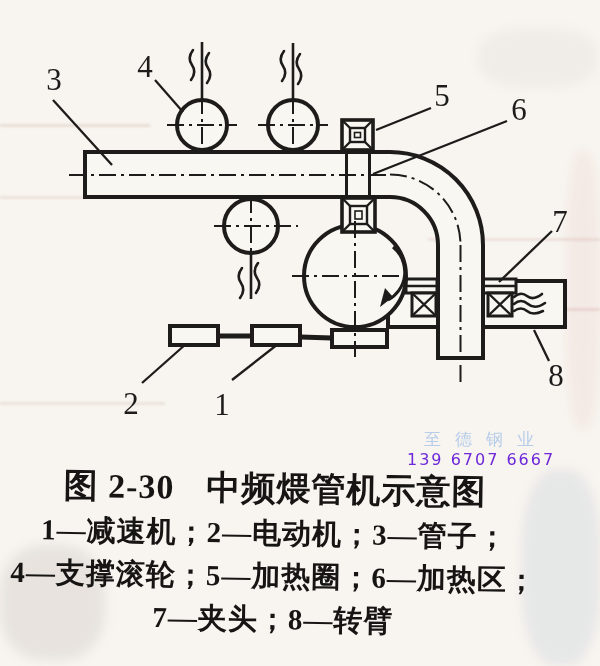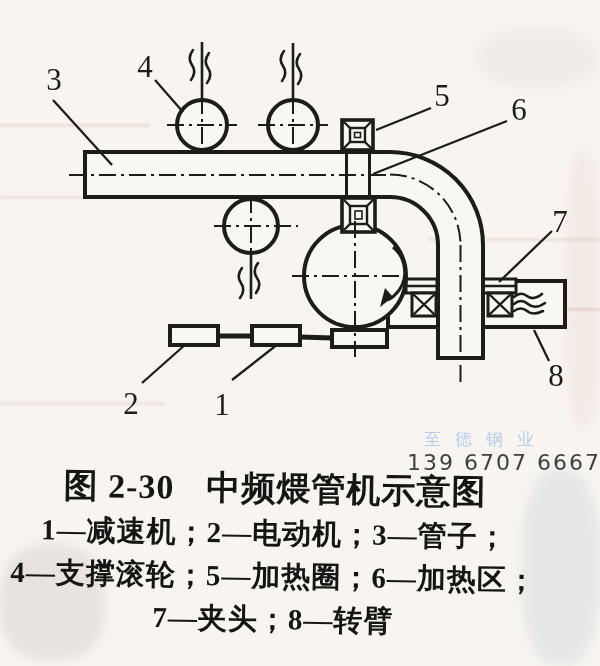--- a/index.html
+++ b/index.html
@@ -25,22 +25,22 @@
   
   .caption{position:absolute;left:0;top:466px;width:600px;text-align:center;color:#161513;
            transform:translateX(-26px) rotate(0.9deg);}
   .cap-title{font-size:34px;font-weight:600;letter-spacing:1px;white-space:nowrap;}
   .cap-title .gap{margin-left:32px;}
   .legend-line{font-size:29px;font-weight:600;line-height:43px;letter-spacing:1px;white-space:nowrap;}
   
   .watermark{position:absolute;pointer-events:none;font-family:"DejaVu Sans","Liberation Sans",sans-serif;}
   .wm-company{position:absolute;left:424px;top:428px;font-size:17px;letter-spacing:14px;
               color:#b7cde9;white-space:nowrap;}
-  .wm-phone{position:absolute;left:407px;top:450px;font-size:22px;letter-spacing:2px;
-            color:#404040;white-space:nowrap;}
+  .wm-phone{position:absolute;left:407px;top:450px;font-size:16px;letter-spacing:2px;
+            color:#6d28d9;white-space:nowrap;}
 </style>
 </head>
 <body>
 
 <div class="page">
 
   <div class="artifact streak" style="left:0;top:124px;width:150px;background:rgba(195,160,150,.28);"></div>
   <div class="artifact streak" style="left:0;top:196px;width:88px;background:rgba(195,160,150,.22);"></div>
   <div class="artifact streak" style="left:428px;top:238px;width:172px;background:rgba(200,160,150,.22);"></div>
   <div class="artifact streak" style="left:540px;top:308px;width:60px;background:rgba(210,150,150,.26);"></div>

